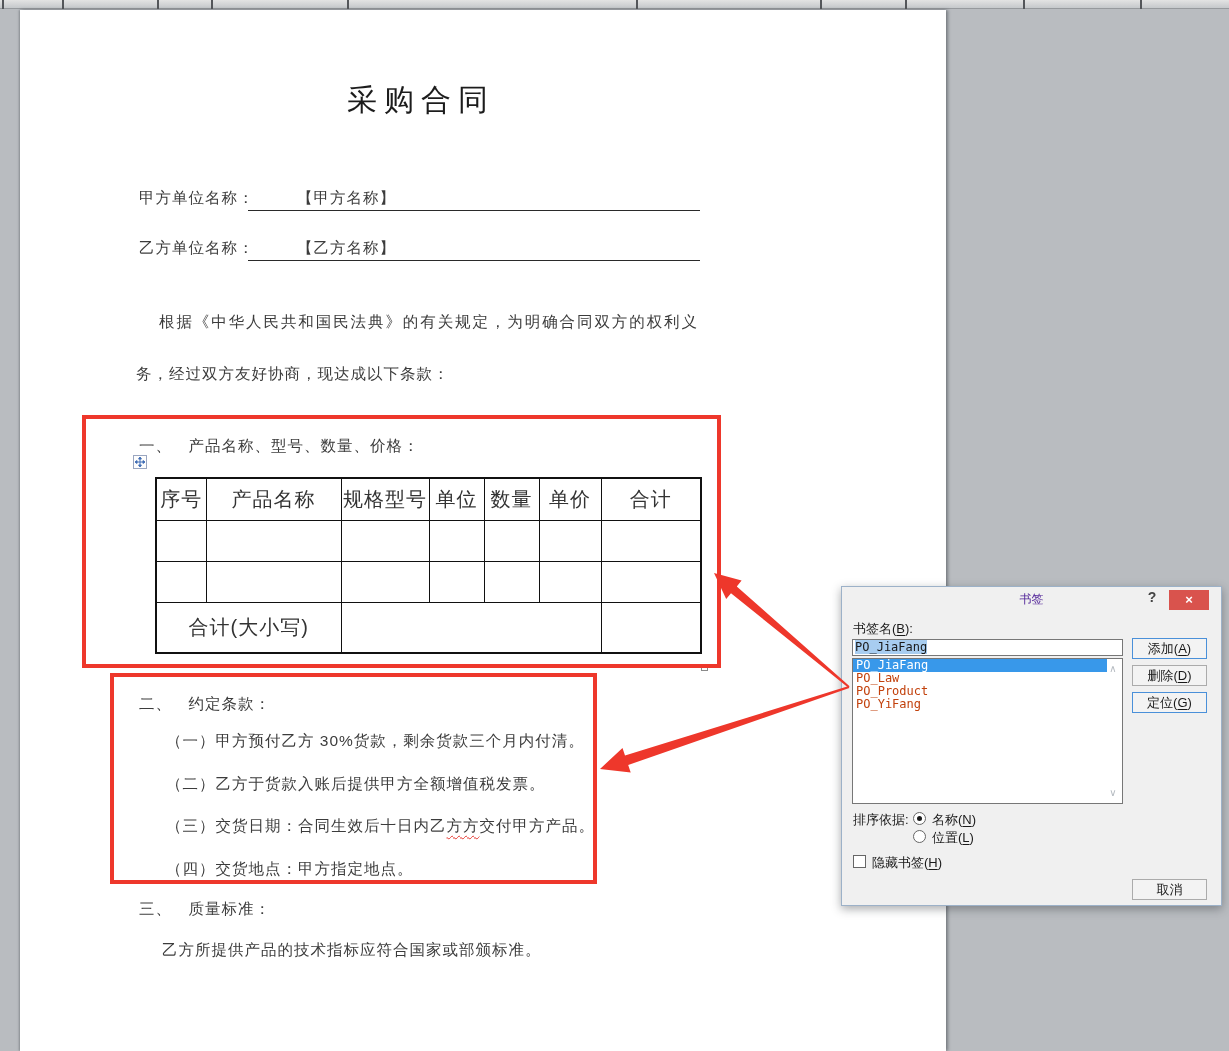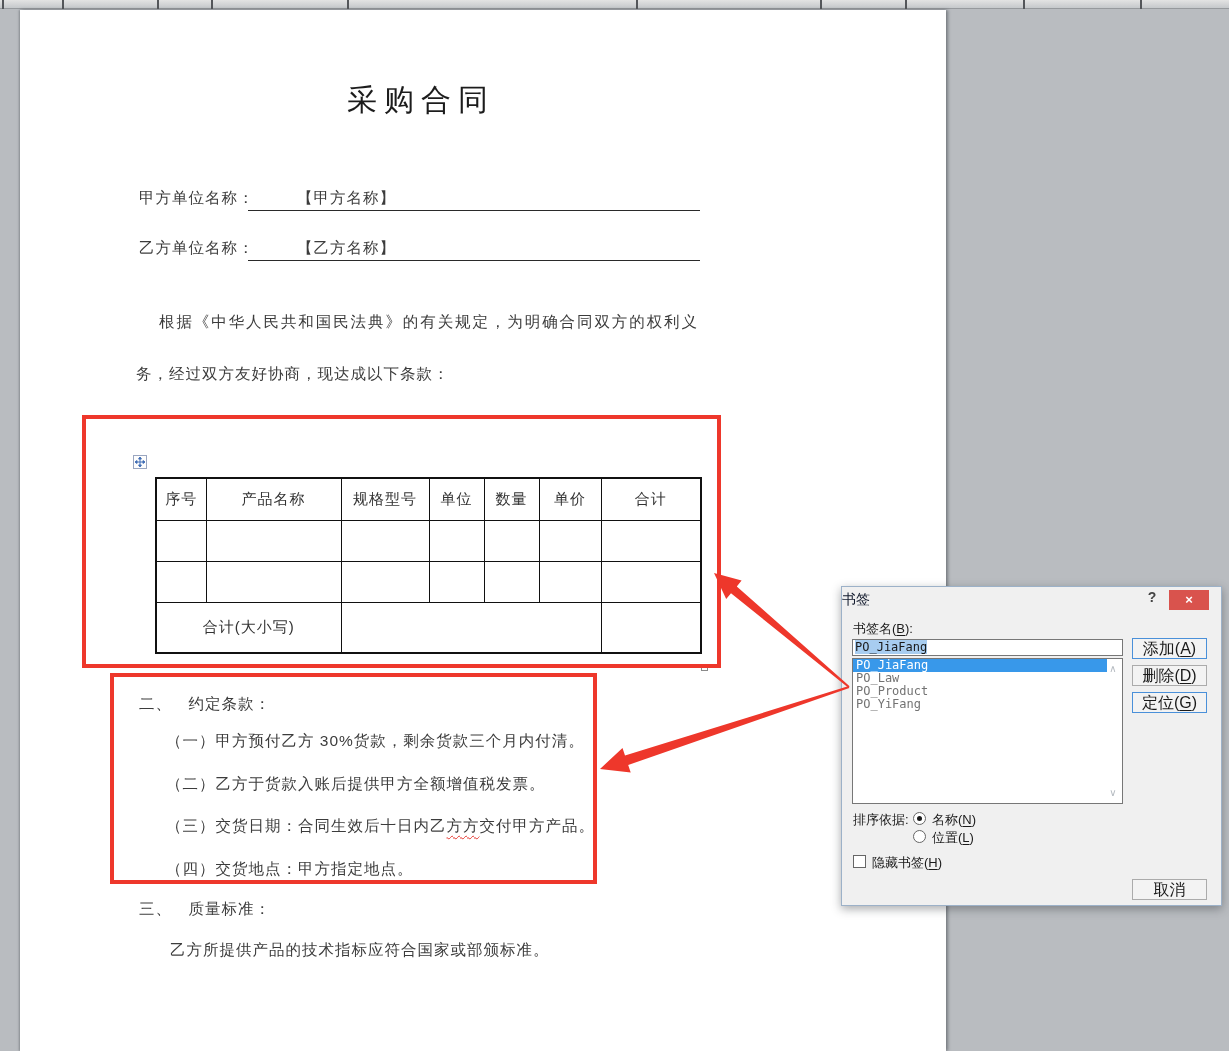--- a/index.html
+++ b/index.html
@@ -32,55 +32,55 @@
          color:#3c3c3c;letter-spacing:1px;text-indent:23px;text-align:justify;white-space:normal;}
   .wavy-green{text-decoration-style:wavy;text-decoration-color:#2fae3e;
               text-decoration-thickness:1px;text-underline-offset:4px;}
   .wavy-red{text-decoration:underline;text-decoration-style:wavy;text-decoration-color:#e4372f;
             text-decoration-thickness:1px;text-underline-offset:4px;}
 
   
   .ctable{position:absolute;left:135px;top:467px;border-collapse:collapse;table-layout:fixed;
           border:2.5px solid #111;}
   .ctable td{border:1px solid #111;text-align:center;vertical-align:middle;
-             font-size:15px;color:#333;letter-spacing:1px;overflow:hidden;}
+             font-size:20px;color:#333;letter-spacing:1px;overflow:hidden;}
   .ctable .hrow td{height:42px;}
   .ctable .erow td{height:41px;}
   .ctable .frow td{height:51px;}
   .move-handle{position:absolute;left:113px;top:445px;width:14px;height:14px;background:#fdfdfd;
                border:1px solid #9aa6c0;display:flex;align-items:center;justify-content:center;}
   .resize-handle{position:absolute;left:681px;top:654px;width:7px;height:7px;background:#fff;border:1px solid #8a8a8a;}
 
   
   .ann-box{position:absolute;border:4px solid var(--annotation-red);z-index:30;}
   #ann-box-1{left:82px;top:415px;width:639px;height:253px;}
   #ann-box-2{left:110px;top:673px;width:487px;height:211px;}
 
   
   .dialog{position:absolute;left:841px;top:586px;width:381px;height:320px;background:#f0f0f0;
           border:1px solid #9cb1c8;box-shadow:0 3px 9px rgba(40,45,50,.4);z-index:40;
           font-size:13px;color:#1a1a1a;}
-  .dlg-title{position:absolute;left:0;top:4px;width:100%;text-align:left;font-size:14px;color:#0f172a;}
+  .dlg-title{position:absolute;left:0;top:4px;width:100%;text-align:center;font-size:12px;color:#4c1d95;}
   .dlg-help{position:absolute;left:300px;top:2px;width:20px;height:20px;text-align:center;
             font-size:14px;font-weight:bold;color:#444;cursor:pointer;}
   .dlg-close{position:absolute;left:327px;top:3px;width:40px;height:20px;background:var(--close-button-red);
              color:#fff;text-align:center;line-height:19px;font-size:13px;font-weight:bold;cursor:pointer;}
   .dlg-label{position:absolute;white-space:nowrap;}
   .textbox{position:absolute;left:10px;top:52px;width:271px;height:17px;background:#fff;
            border:1px solid #777;line-height:15px;padding-left:2px;
            font-family:"DejaVu Sans Mono",monospace;font-size:12px;}
   .textbox .sel{background:var(--input-selection-blue);}
   .listbox{position:absolute;left:10px;top:71px;width:271px;height:146px;background:#fff;border:1px solid #777;}
   .list-item{position:relative;height:13px;line-height:13px;padding-left:3px;width:254px;
-             font-family:"DejaVu Sans Mono",monospace;font-size:12px;color:#737373;cursor:default;}
+             font-family:"DejaVu Sans Mono",monospace;font-size:12px;color:#c2410c;cursor:default;}
   .list-item.selected{background:var(--list-selection-blue);color:#fff;}
   .scroll-arrow{position:absolute;right:2px;width:14px;height:12px;text-align:center;line-height:12px;
                 color:#b4bac0;font-size:10px;cursor:pointer;}
   .dlg-btn{position:absolute;left:290px;width:75px;height:21px;background:#f3f3f3;border:1px solid #ababab;
-           text-align:center;line-height:19px;font-size:16px;color:#1a1a1a;cursor:pointer;}
+           text-align:center;line-height:19px;font-size:13px;color:#1a1a1a;cursor:pointer;}
   .dlg-btn.focus{border:1px solid var(--focused-button-border-blue);}
   .radio{position:absolute;width:13px;height:13px;border:1px solid #666;border-radius:50%;background:#fff;}
   .radio.checked::after{content:"";position:absolute;left:3px;top:3px;width:5px;height:5px;border-radius:50%;background:#1a1a1a;}
   .checkbox{position:absolute;width:13px;height:13px;border:1px solid #666;background:#fff;}
 
   
   #arrows{position:absolute;left:0;top:0;z-index:50;pointer-events:none;}
   u{text-underline-offset:2px;}
 </style>
 </head>
@@ -110,20 +110,21 @@
       <span class="val">【甲方名称】</span>
     </div>
 
     <div class="doc-text field-label" style="top:228px">乙方单位名称：</div>
     <div class="field-line" style="top:228px">
       <span class="val">【乙方名称】</span>
     </div>
 
     <div class="intro"><span>根据《中华人民共和国民法典》的有关规定，为明确合同双方的权利义务，经过双方友好协商，</span><span class="wavy-green">现达成</span><span>以下条款：</span></div>
 
+    <div class="doc-text" style="left:119px;top:426px">一、　产品名称、型号、数量、价格：</div>
 
     <div class="move-handle">
       <svg width="10" height="10" viewBox="0 0 10 10">
         <g stroke="#3f6db5" stroke-width="1" fill="#3f6db5">
           <line x1="5" y1="1" x2="5" y2="9"></line>
             <line x1="1" y1="5" x2="9" y2="5"></line>
           <polygon points="5,0 3.6,2 6.4,2"></polygon>
             <polygon points="5,10 3.6,8 6.4,8"></polygon>
           <polygon points="0,5 2,3.6 2,6.4"></polygon>
             <polygon points="10,5 8,3.6 8,6.4"></polygon>
@@ -178,21 +179,21 @@
       </table>
     <div class="resize-handle"></div>
 
     <div class="doc-text" style="left:119px;top:684px">二、　约定条款：</div>
     <div class="doc-text" style="left:146px;top:721px">（一）甲方预付乙方 30%货款，剩余货款三个月内付清。</div>
     <div class="doc-text" style="left:146px;top:764px">（二）乙方于货款入账后提供甲方全额增值税发票。</div>
     <div class="doc-text" style="left:146px;top:849px">（四）交货地点：甲方指定地点。</div>
     <div class="doc-text" style="left:146px;top:806px"><span>（三）交货日期：合同生效后十日内乙</span><span class="wavy-red">方方</span><span>交付甲方产品。</span></div>
 
     <div class="doc-text" style="left:119px;top:889px">三、　质量标准：</div>
-    <div class="doc-text" style="left:150px;top:930px">乙方所提供产品的技术指标应符合国家或部颁标准。</div>
+    <div class="doc-text" style="left:142px;top:930px">乙方所提供产品的技术指标应符合国家或部颁标准。</div>
   </div>
 
   <div class="ann-box" id="ann-box-1"></div>
   <div class="ann-box" id="ann-box-2"></div>
 
   <div class="dialog">
     <div class="dlg-title">书签</div>
     <div class="dlg-help">?</div>
     <div class="dlg-close">×</div>
 

